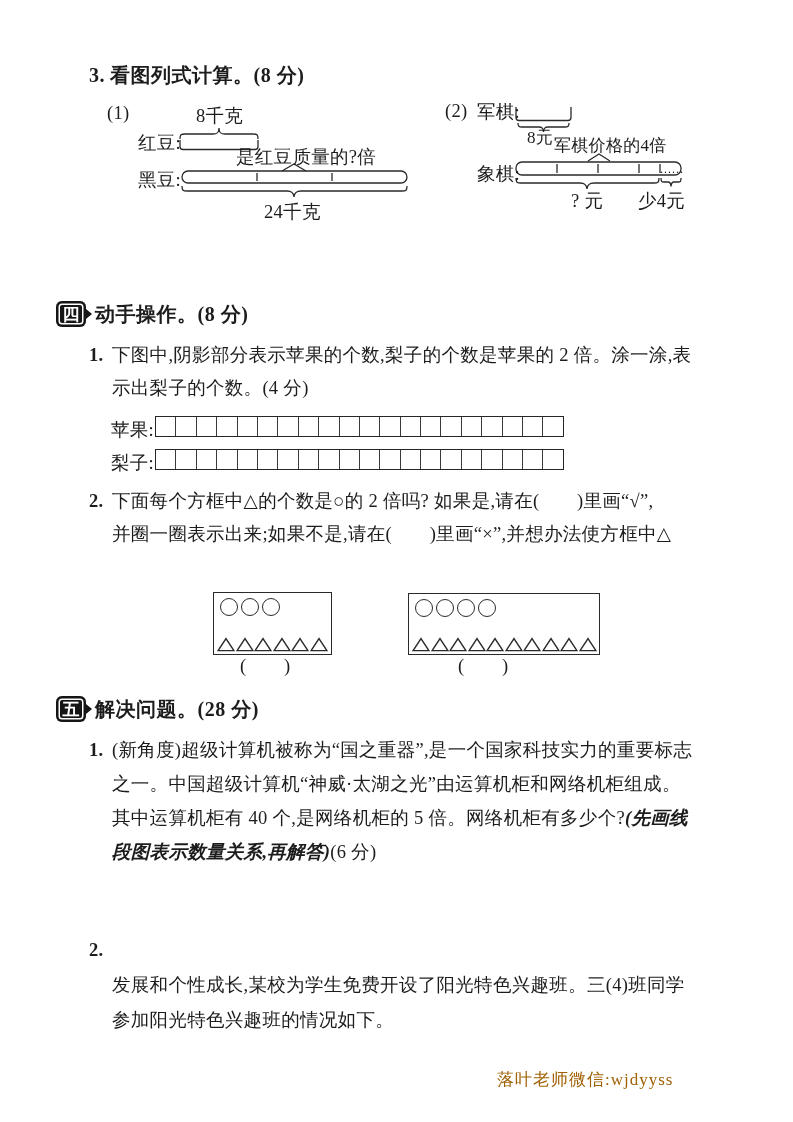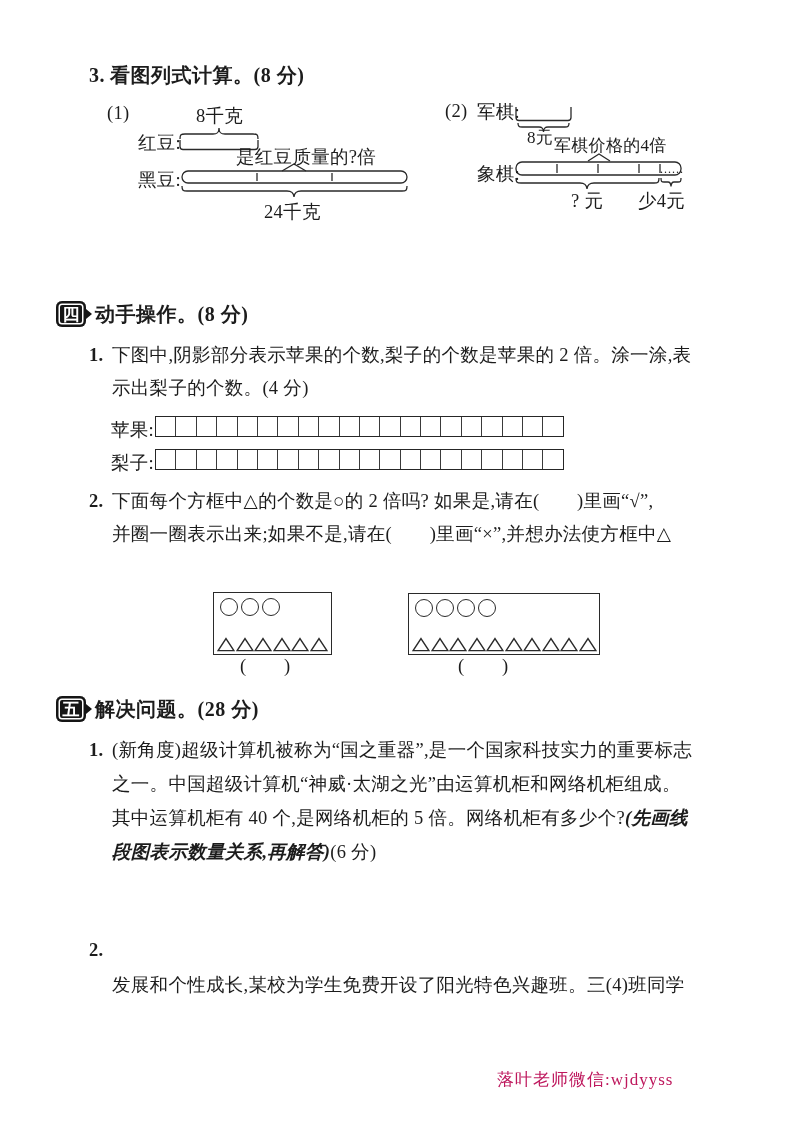--- a/index.html
+++ b/index.html
@@ -6,21 +6,21 @@
   #page{
     position:relative;width:793px;height:1122px;background:#ffffff;
     font-family:"Liberation Serif","DejaVu Serif",serif;color:#1c1c1c;overflow:hidden;
   }
   .t{position:absolute;font-size:18.5px;letter-spacing:0.3px;white-space:pre;line-height:1.2;}
   .h{font-size:20px;font-weight:bold;letter-spacing:0.5px;}
   .num{font-weight:bold;}
   .small{font-size:17px;}
   .dots{font-size:12px;letter-spacing:1px;color:#222;}
   .kai{font-style:italic;font-weight:bold;}
-  .gray{color:#be185d;}
+  .gray{color:#a16207;}
   .badge{
     position:absolute;width:30px;height:26px;background:#151515;border-radius:6px;
     color:#fff;display:flex;align-items:center;justify-content:center;
     font-size:17px;font-weight:bold;
     box-shadow:inset 0 0 0 2.5px #151515, inset 0 0 0 4px #ffffff;
   }
   .badge::after{
     content:"";position:absolute;right:-6px;top:50%;transform:translateY(-50%);
     border-left:6px solid #151515;border-top:5px solid transparent;border-bottom:5px solid transparent;
   }
@@ -223,15 +223,16 @@
   <span class="t h" style="left:95px;top:697px">解决问题。(28 分)</span>
 
   <span class="t num" style="left:89px;top:739px">1.</span>
   <span class="t" style="left:112px;top:773px">之一。中国超级计算机“神威·太湖之光”由运算机柜和网络机柜组成。</span>
   <span class="t" style="left:112px;top:739px">(新角度)超级计算机被称为“国之重器”,是一个国家科技实力的重要标志</span>
   <span class="t" style="left:112px;top:807px"><span>其中运算机柜有 40 个,是网络机柜的 5 倍。网络机柜有多少个?</span><span class="kai">(先画线</span></span>
   <span class="t" style="left:112px;top:841px"><span class="kai">段图表示数量关系,再解答)</span><span>(6 分)</span></span>
 
   <span class="t num" style="left:89px;top:939px">2.</span>
   <span class="t" style="left:112px;top:974px">发展和个性成长,某校为学生免费开设了阳光特色兴趣班。三(4)班同学</span>
+  <span class="t" style="left:112px;top:1009px">参加阳光特色兴趣班的情况如下。</span>
 
   <span class="t small gray" style="left:497px;top:1070px;letter-spacing:1px">落叶老师微信:wjdyyss</span>
 </div>
 
 </body></html>

